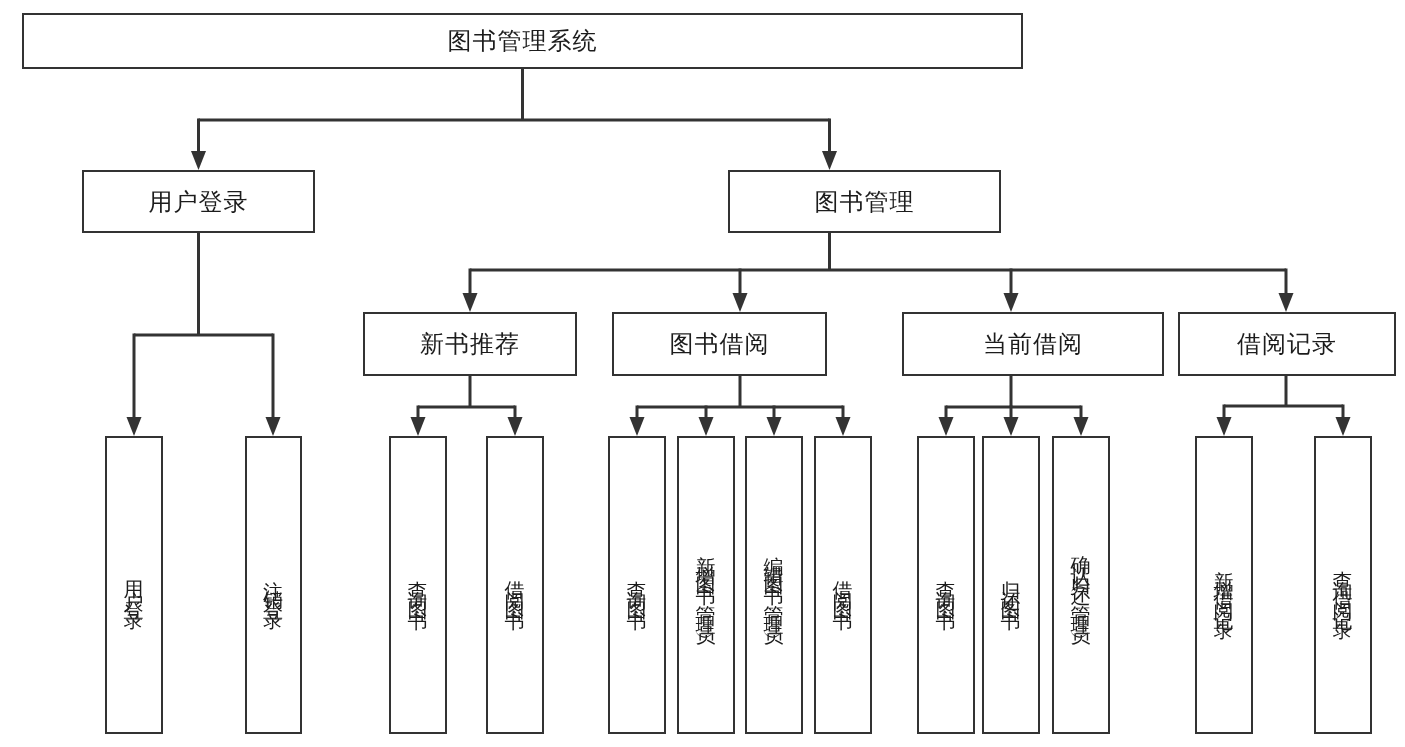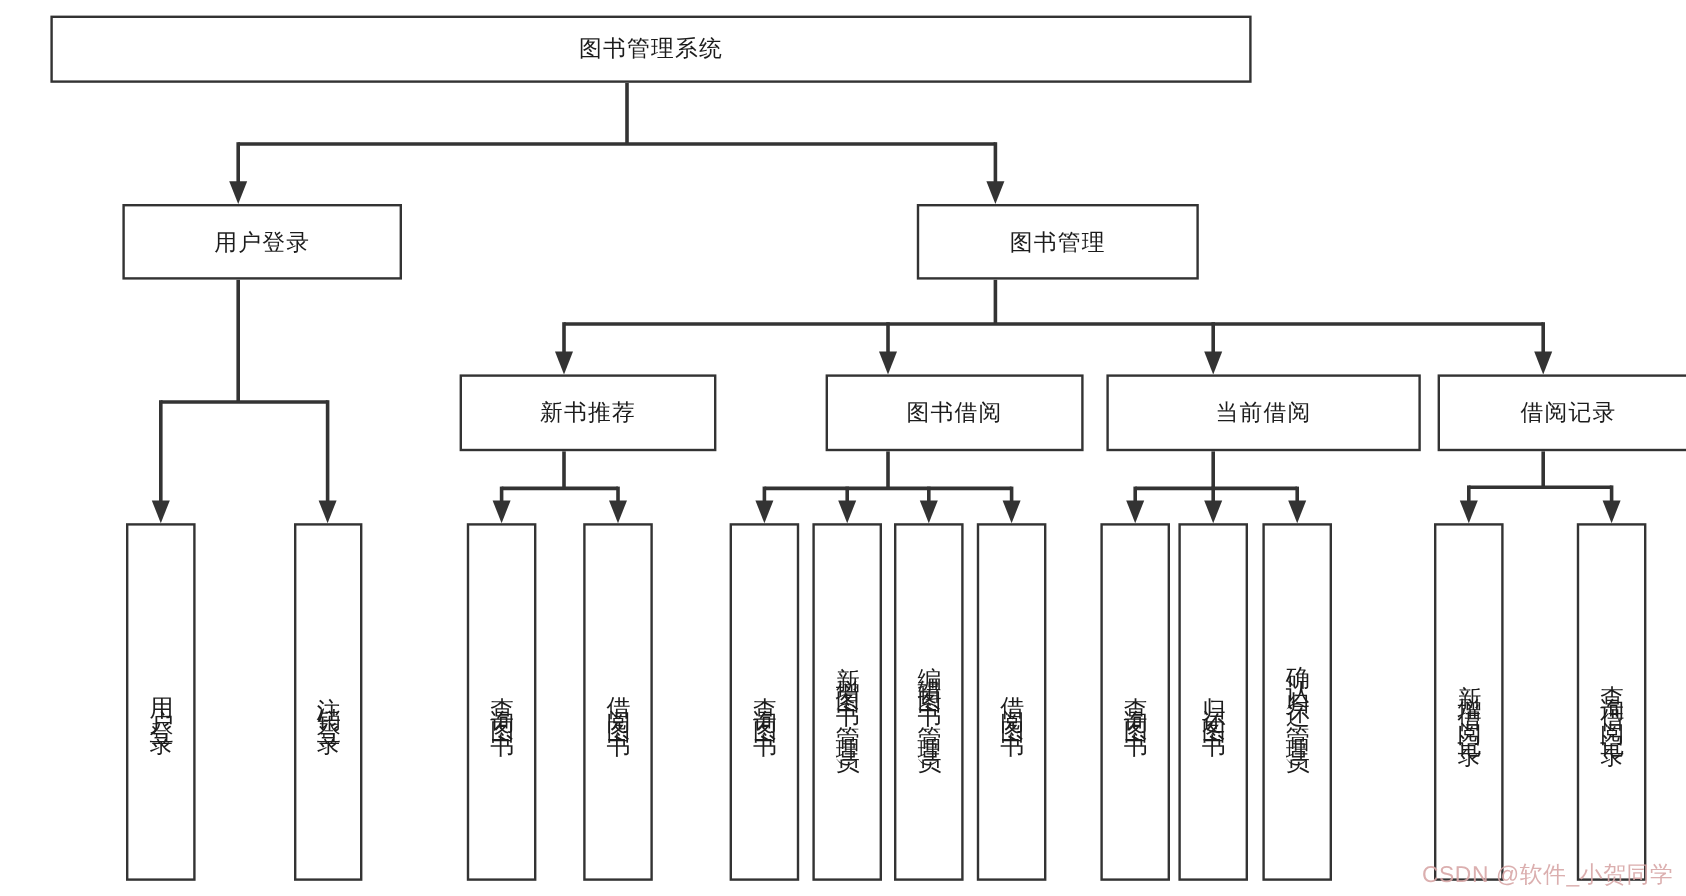--- a/index.html
+++ b/index.html
@@ -30,27 +30,27 @@
     stroke:none;
   }
   .node{
     position:absolute;
     background:var(--box-bg,#fff);
     border:2.5px solid var(--line,#333);
     display:flex;align-items:center;justify-content:center;
     color:#1c1c1c;
     z-index:1;
   }
-  .hnode{font-size:19px;letter-spacing:1px;margin-left:20px;}
+  .hnode{font-size:24px;letter-spacing:1px;}
   .root{left:22px;top:13px;width:1001px;height:56px;}
   .user-login{left:82px;top:170px;width:233px;height:63px;}
-  .book-mgmt{left:744px;top:170px;width:235px;height:63px;}
+  .book-mgmt{left:728px;top:170px;width:273px;height:63px;}
   .lvl3{top:312px;height:64px;}
   .new-book-rec{left:363px;width:214px;}
-  .book-borrow{left:668px;width:215px;}
+  .book-borrow{left:612px;width:215px;}
   .current-borrow{left:902px;width:262px;}
   .borrow-record{left:1178px;width:218px;}
   .vnode{
     top:436px;height:298px;width:58px;
     font-size:20px;
   }
   .vnode .vtext{
     writing-mode:vertical-rl;
     text-orientation:mixed;
     letter-spacing:10px;
@@ -224,15 +224,14 @@
     <span class="vtext">确认归还（管理员）</span>
   </div>
 
   <div class="node vnode v-br-add">
     <span class="vtext">新增借阅记录</span>
   </div>
   <div class="node vnode v-br-query">
     <span class="vtext">查询借阅记录</span>
   </div>
 
-  <div class="watermark">CSDN @软件_小贺同学</div>
 
 </div>
 
 </body></html>

